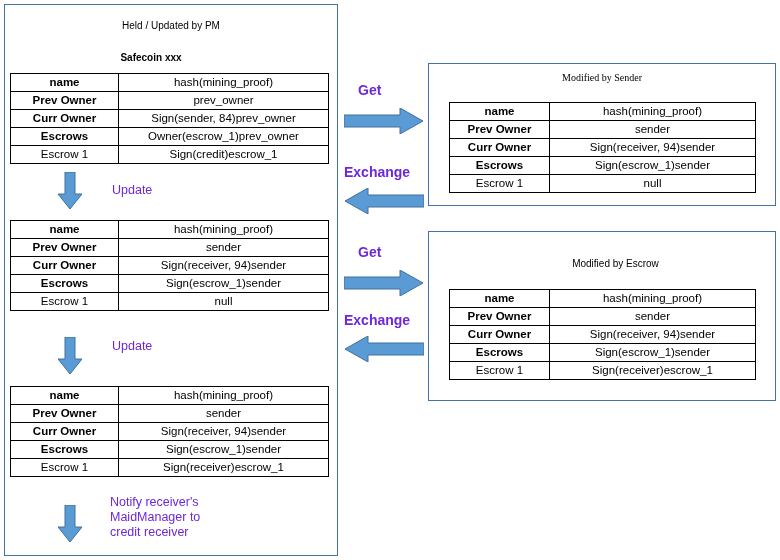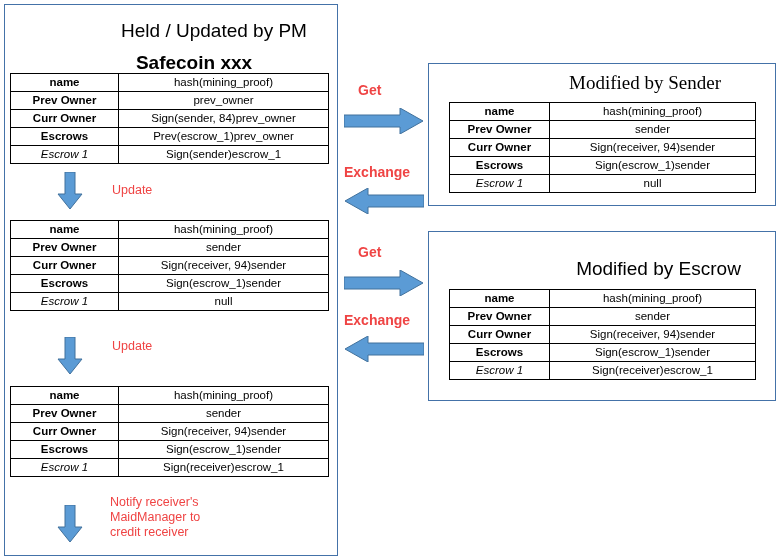--- a/index.html
+++ b/index.html
@@ -35,22 +35,21 @@
   }
   #escrow-panel {
     left: 428px;
     top: 231px;
     width: 348px;
     height: 170px;
   }
   .heading {
     position: absolute;
     text-align: center;
-    font-size: 19px;
-    padding-left: 43px;
+    font-size: 10px;
   }
   table.coin {
     position: absolute;
     border-collapse: collapse;
     table-layout: fixed;
     background: #ffffff;
   }
   table.coin td {
     border: 1px solid #000000;
     font-size: 11.5px;
@@ -58,26 +57,25 @@
     padding: 0 2px;
     text-align: center;
     line-height: 15px;
     overflow: hidden;
     white-space: nowrap;
   }
   table.coin td.key {
     font-weight: bold;
   }
   table.coin td.key-italic {
-    font-style: italic;
   }
   .label {
     position: absolute;
     font-size: 12.5px;
-    color: #ef4444;
+    color: #6d28d9;
     line-height: 15px;
   }
   .arrow-down {
     position: absolute;
     width: 26px;
     height: 38px;
   }
   .arrow-right, .arrow-left {
     position: absolute;
     width: 60px;
@@ -106,25 +104,25 @@
       <tr>
         <td class="key">Prev Owner</td>
         <td>prev_owner</td>
       </tr>
       <tr>
         <td class="key">Curr Owner</td>
         <td>Sign(sender, 84)prev_owner</td>
       </tr>
       <tr>
         <td class="key">Escrows</td>
-        <td>Prev(escrow_1)prev_owner</td>
-      </tr>
-      <tr>
-        <td class="key-italic">Escrow 1</td>
-        <td>Sign(sender)escrow_1</td>
+        <td>Owner(escrow_1)prev_owner</td>
+      </tr>
+      <tr>
+        <td class="key-italic">Escrow 1</td>
+        <td>Sign(credit)escrow_1</td>
       </tr>
     </tbody>
 </table>
 
 <div class="arrow-down" style="left:57px; top:172px;">
   <svg viewBox="0 0 26 38" width="26" height="38">
     <polygon points="8,0 18,0 18,22 25,22 13,37 1,22 8,22" fill="#5b9bd5" stroke="#41719c" stroke-width="1"></polygon>
   </svg>
 </div>
 <div class="label" style="left:112px; top:183px;">Update</div>

